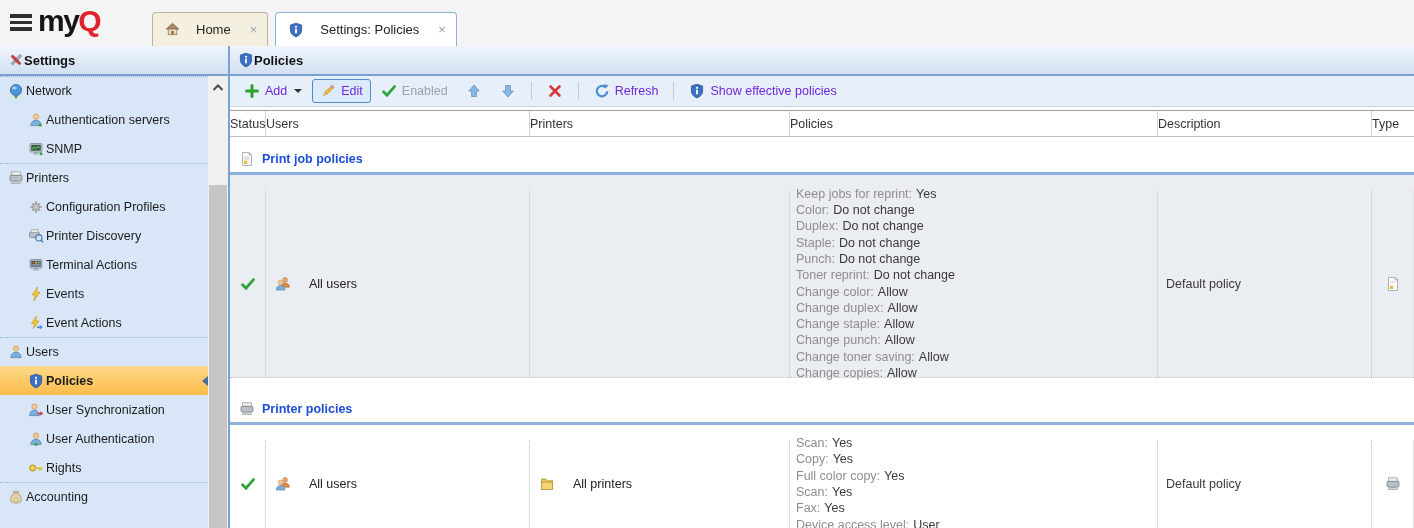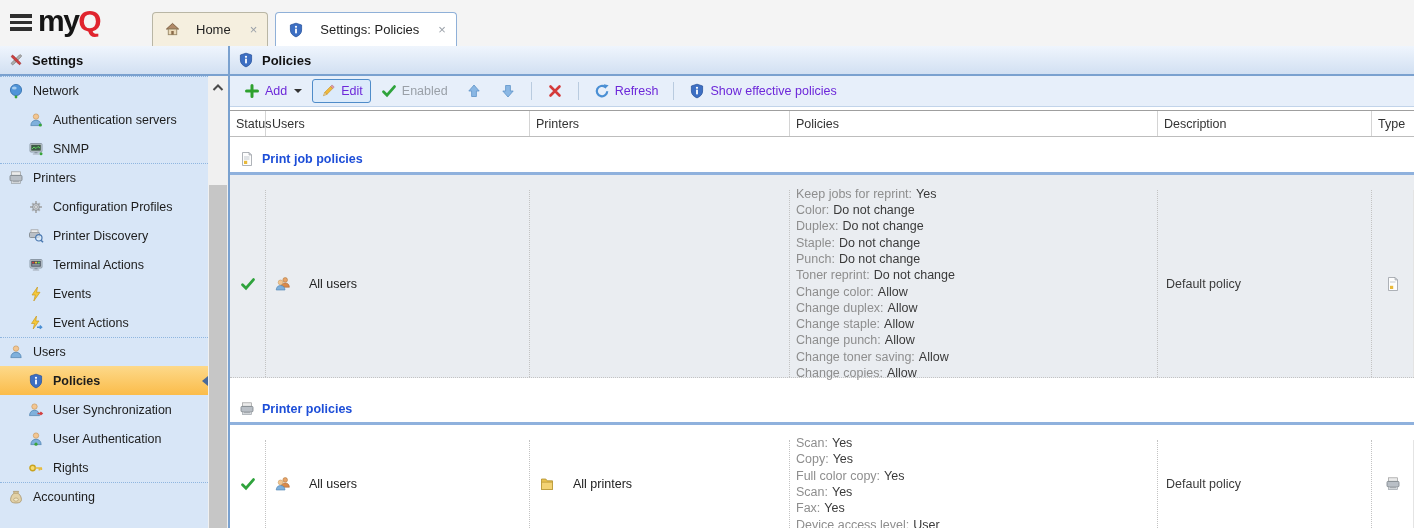--- a/index.html
+++ b/index.html
@@ -17,27 +17,27 @@
   .tab { display:flex; align-items:center; gap:16px; height:34px; padding:0 10px 0 12px;
          background:#f5efdf; border:1px solid #b9b6a5; border-bottom:none;
          border-radius:4px 4px 0 0; font-size:13px; color:#222; }
   .tab.active { background:#fff; border-color:#8fb0d8; height:34px; }
   .tab-close { color:#9aa0a8; font-size:13px; margin-left:3px; }
 
   
   .content { display:flex; height:482px; }
   .panel-header { height:30px; border-bottom:2px solid #7aa1cf;
                   background:linear-gradient(#eff5fd,#d2e0f2);
-                  display:flex; align-items:center; gap:8px; padding:0 8px;
+                  display:flex; align-items:center; padding:0 8px;
                   font-weight:bold; font-size:13px; color:#111; }
 
   
   .sidebar { position:relative; width:230px; border-right:2px solid #7aa1cf; background:#d8e6f7; }
   .side-items { position:absolute; top:30px; left:0; right:20px; bottom:0; overflow:hidden; }
-  .item { height:29px; display:flex; align-items:center; gap:9px; padding-left:8px;
+  .item { height:29px; display:flex; align-items:center; gap:2px; padding-left:8px;
           font-size:12.5px; color:#1c1c1c; cursor:pointer; }
   .item.lvl1 { padding-left:28px; }
   .item.group-start { border-top:1px dotted #8fb6e0; }
   .item.selected { background:linear-gradient(#fdd98a,#fbbc4a); font-weight:bold; position:relative; }
   .item.selected::after { content:""; position:absolute; right:0; top:50%; margin-top:-5px;
           border-right:6px solid #4a6a9a; border-top:5px solid transparent; border-bottom:5px solid transparent; }
   .sb { position:absolute; top:30px; right:0; width:20px; bottom:0; background:#f0f0f0; }
   .sb-up { height:22px; display:flex; align-items:center; justify-content:center; cursor:pointer; }
   .sb-thumb { position:absolute; left:1px; right:1px; top:109px; bottom:0; background:#c6c6c6; cursor:grab; }
 
@@ -49,21 +49,21 @@
             border:1px solid transparent; border-radius:3px; color:#6d28d9; cursor:pointer; white-space:nowrap; }
   .tb-btn.focused { border-color:#4f8cc9; background:#dcebfb; }
   .tb-btn.disabled { color:#9aa0a8; }
   .tb-sep { width:1px; height:18px; background:#b9cbdf; margin:0 5px; }
   .caret { width:0; height:0; border-left:4px solid transparent; border-right:4px solid transparent;
            border-top:4px solid #333; margin-left:2px; }
 
   .ghead { display:flex; align-items:stretch; height:27px; margin-top:3px;
            border-top:1px solid #9f9f9f; border-bottom:1px solid #bdbdbd;
            font-size:12.5px; color:#333; }
-  .gc { display:flex; align-items:center; padding-left:6px; border-right:1px solid #d4d4d4; cursor:pointer; }
+  .gc { display:flex; align-items:center; border-right:1px solid #d4d4d4; cursor:pointer; }
   .c-status  { width:36px; }
   .c-users   { width:264px; }
   .c-printers{ width:260px; }
   .c-policies{ width:368px; }
   .c-desc    { width:214px; }
   .c-type    { flex:1; }
 
   .grow { display:flex; align-items:center; gap:7px; padding-left:9px; height:30px;
           border-bottom:3px solid #8fb1dd; font-weight:bold; font-size:12.5px; color:#1d4ed8; }
   .grow.first  { margin-top:8px; }

